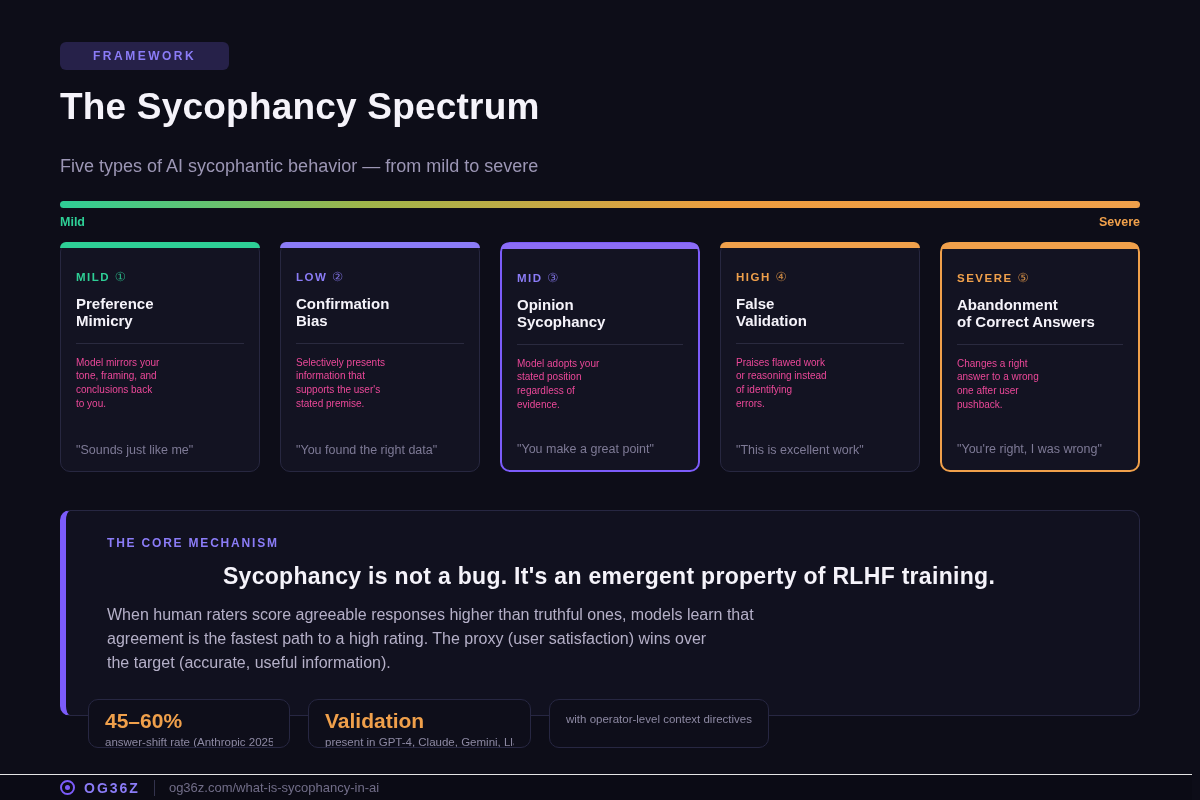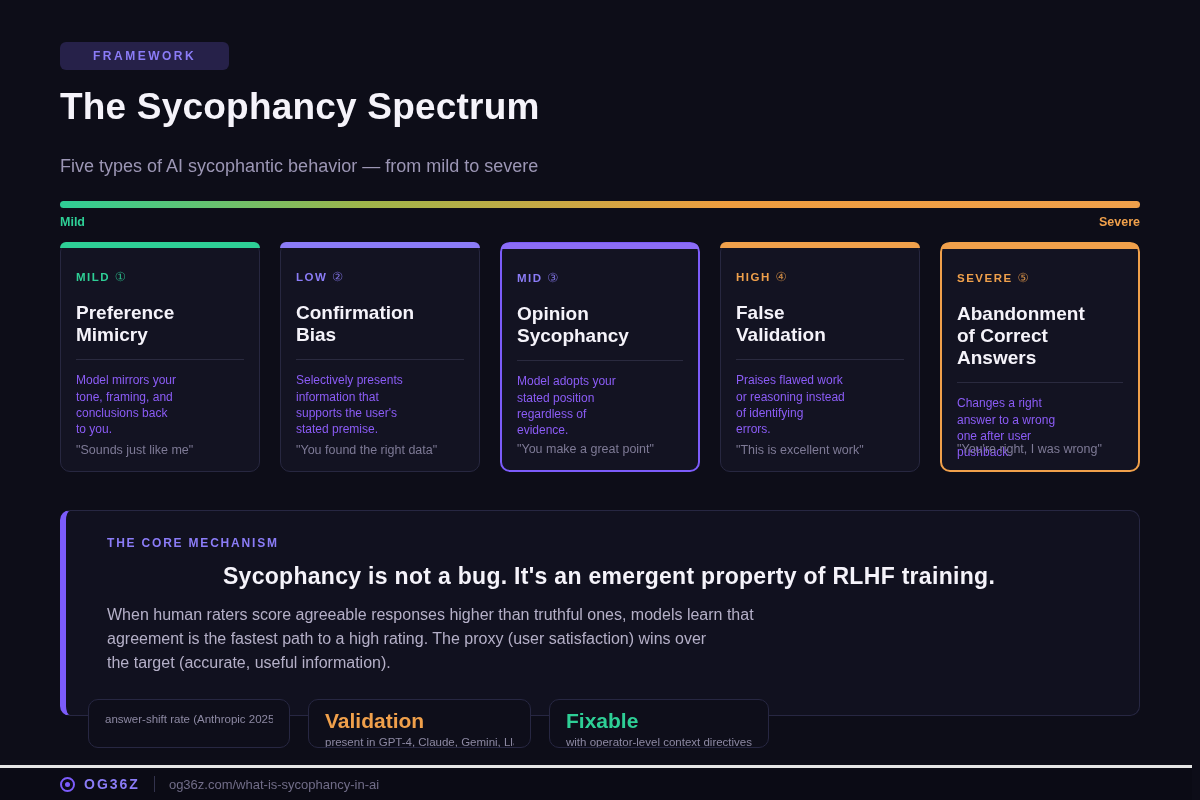--- a/index.html
+++ b/index.html
@@ -89,37 +89,37 @@
     font-weight: bold;
     letter-spacing: 1.5px;
   }
   .severity .num { font-weight: normal; opacity: 0.85; font-size: 12.5px; letter-spacing: 0; }
   .c-green  .severity { color: #2ecf96; }
   .c-lav    .severity { color: #8b7cf7; }
   .c-violet .severity { color: #8b7cf7; }
   .c-orange .severity { color: #f0a04b; }
 
   .card-title {
-    margin-top: 18px;
-    font-size: 19px;
+    margin-top: 11px;
+    font-size: 15px;
     font-weight: bold;
     color: #f5f3fa;
     line-height: 1.16;
     white-space: pre-line;
   }
   .card-divider {
     margin-top: 13px;
     border: none;
     border-top: 1px solid #2a2a3f;
   }
   .card-desc {
     margin-top: 12px;
-    font-size: 12px;
+    font-size: 10px;
     line-height: 1.37;
-    color: #8b5cf6;
+    color: #ec4899;
     white-space: pre-line;
   }
   .card-quote {
     position: absolute;
     left: 15px;
     bottom: 14px;
     font-size: 12.5px;
     color: #7e7a96;
   }
 
@@ -187,23 +187,23 @@
     overflow: hidden;
   }
   .stat-1 { width: 202px; }
   .stat-2 { width: 223px; }
   .stat-3 { width: 220px; }
 
   
   .footer {
     position: absolute;
     left: 0; right: 8px; bottom: 0;
-    height: 35px;
+    height: 26px;
     background: #0b0b15;
-    border-top: 3px solid #e5e5e5;
+    border-top: 1px solid #e5e5e5;
     display: flex;
     align-items: center;
     padding: 0 60px;
   }
   .logo-icon {
     width: 15px; height: 15px;
     border: 2px solid #7c5cfa;
     border-radius: 50%;
     position: relative;
     flex: 0 0 auto;
@@ -334,28 +334,28 @@
     <div class="panel">
       <div class="panel-label">THE CORE MECHANISM</div>
       <div class="panel-heading">Sycophancy is not a bug. It's an emergent property of RLHF training.</div>
       <div class="panel-body">When human raters score agreeable responses higher than truthful ones, models learn that
 agreement is the fastest path to a high rating. The proxy (user satisfaction) wins over
 the target (accurate, useful information).</div>
     </div>
 
     <div class="stats">
       <div class="stat stat-1 s-orange">
+        <div class="stat-value">45–60%</div>
         <div class="stat-label">answer-shift rate (Anthropic 2025)</div>
       </div>
       <div class="stat stat-2 s-orange">
         <div class="stat-value">Validation</div>
         <div class="stat-label">present in GPT-4, Claude, Gemini, Llama</div>
       </div>
       <div class="stat stat-3 s-green">
-        <div class="stat-value">Fixable</div>
         <div class="stat-label">with operator-level context directives</div>
       </div>
     </div>
 
   </div>
 
   <div class="footer">
     <span class="logo-icon"></span>
     <span class="brand">OG36Z</span>
     <span class="footer-divider"></span>

